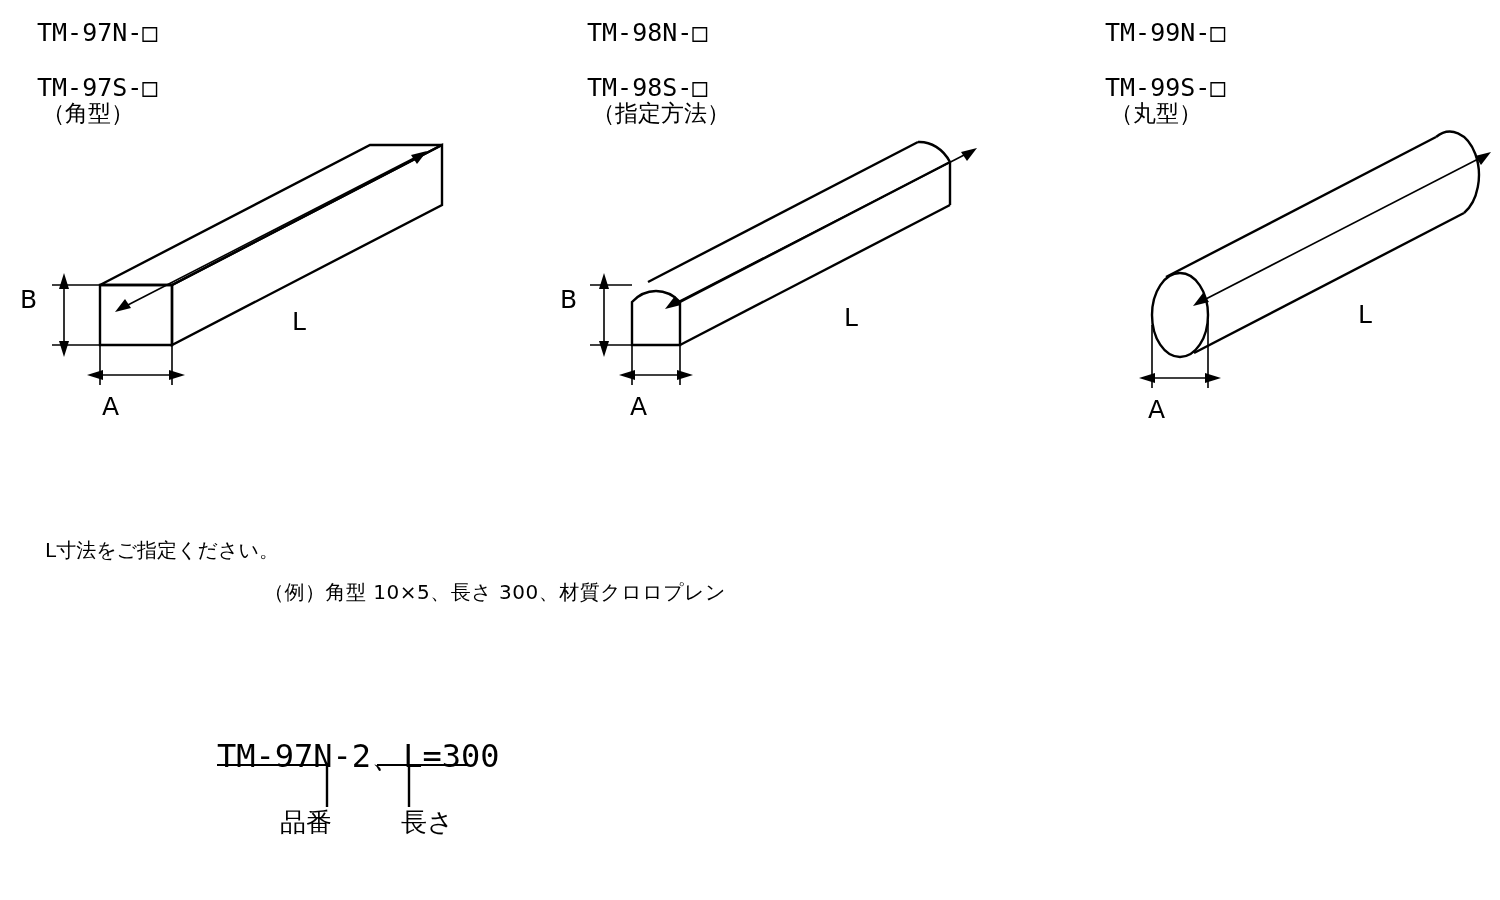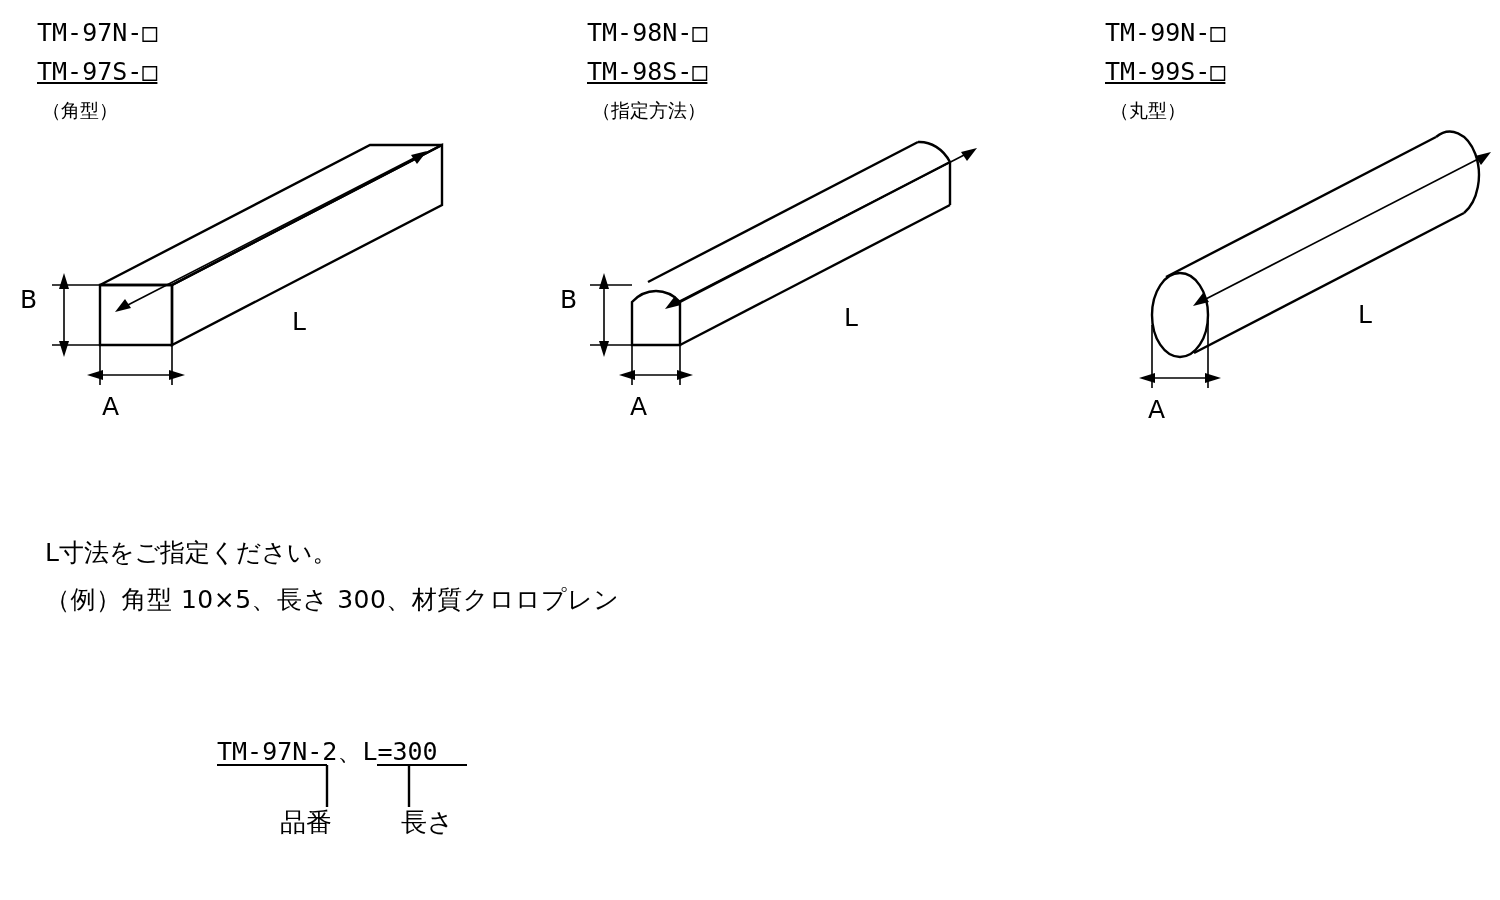--- a/index.html
+++ b/index.html
@@ -30,56 +30,56 @@
   .prod-2 { left: 550px; }
   .prod-3 { left: 1068px; }
 
   .code-line {
     font-family: "DejaVu Sans Mono", monospace;
     font-size: 25px;
     letter-spacing: 0px;
     white-space: nowrap;
   }
   .code-1 { position: absolute; left: 25px; top: 18px; }
-  .code-2 { position: absolute; left: 25px; top: 57px; text-decoration: underline; }
+  .code-2 { position: absolute; left: 25px; top: 73px; }
   .shape-name {
     position: absolute;
     left: 30px;
     top: 98px;
-    font-size: 19px;
+    font-size: 23px;
     white-space: nowrap;
   }
   .svg-holder {
     position: absolute;
     left: 0;
     top: 130px;
   }
 
   .note-block {
     position: absolute;
     left: 33px;
     top: 540px;
     width: 900px;
   }
   .note-line {
-    font-size: 25px;
+    font-size: 20px;
     line-height: 1.0;
     margin-bottom: 22px;
     white-space: nowrap;
   }
-  .note-line.ex { letter-spacing: 0.5px; }
+  .note-line.ex { letter-spacing: 0.5px; text-align: center; }
 
   .example-block {
     position: absolute;
     left: 205px;
     top: 735px;
   }
   .example-code {
     font-family: "DejaVu Sans Mono", monospace;
-    font-size: 25px;
+    font-size: 32px;
     white-space: nowrap;
     position: relative;
   }
   .legend-row {
     position: absolute;
     top: 810px;
     left: 0px;
     width: 400px;
     font-size: 26px;
   }

